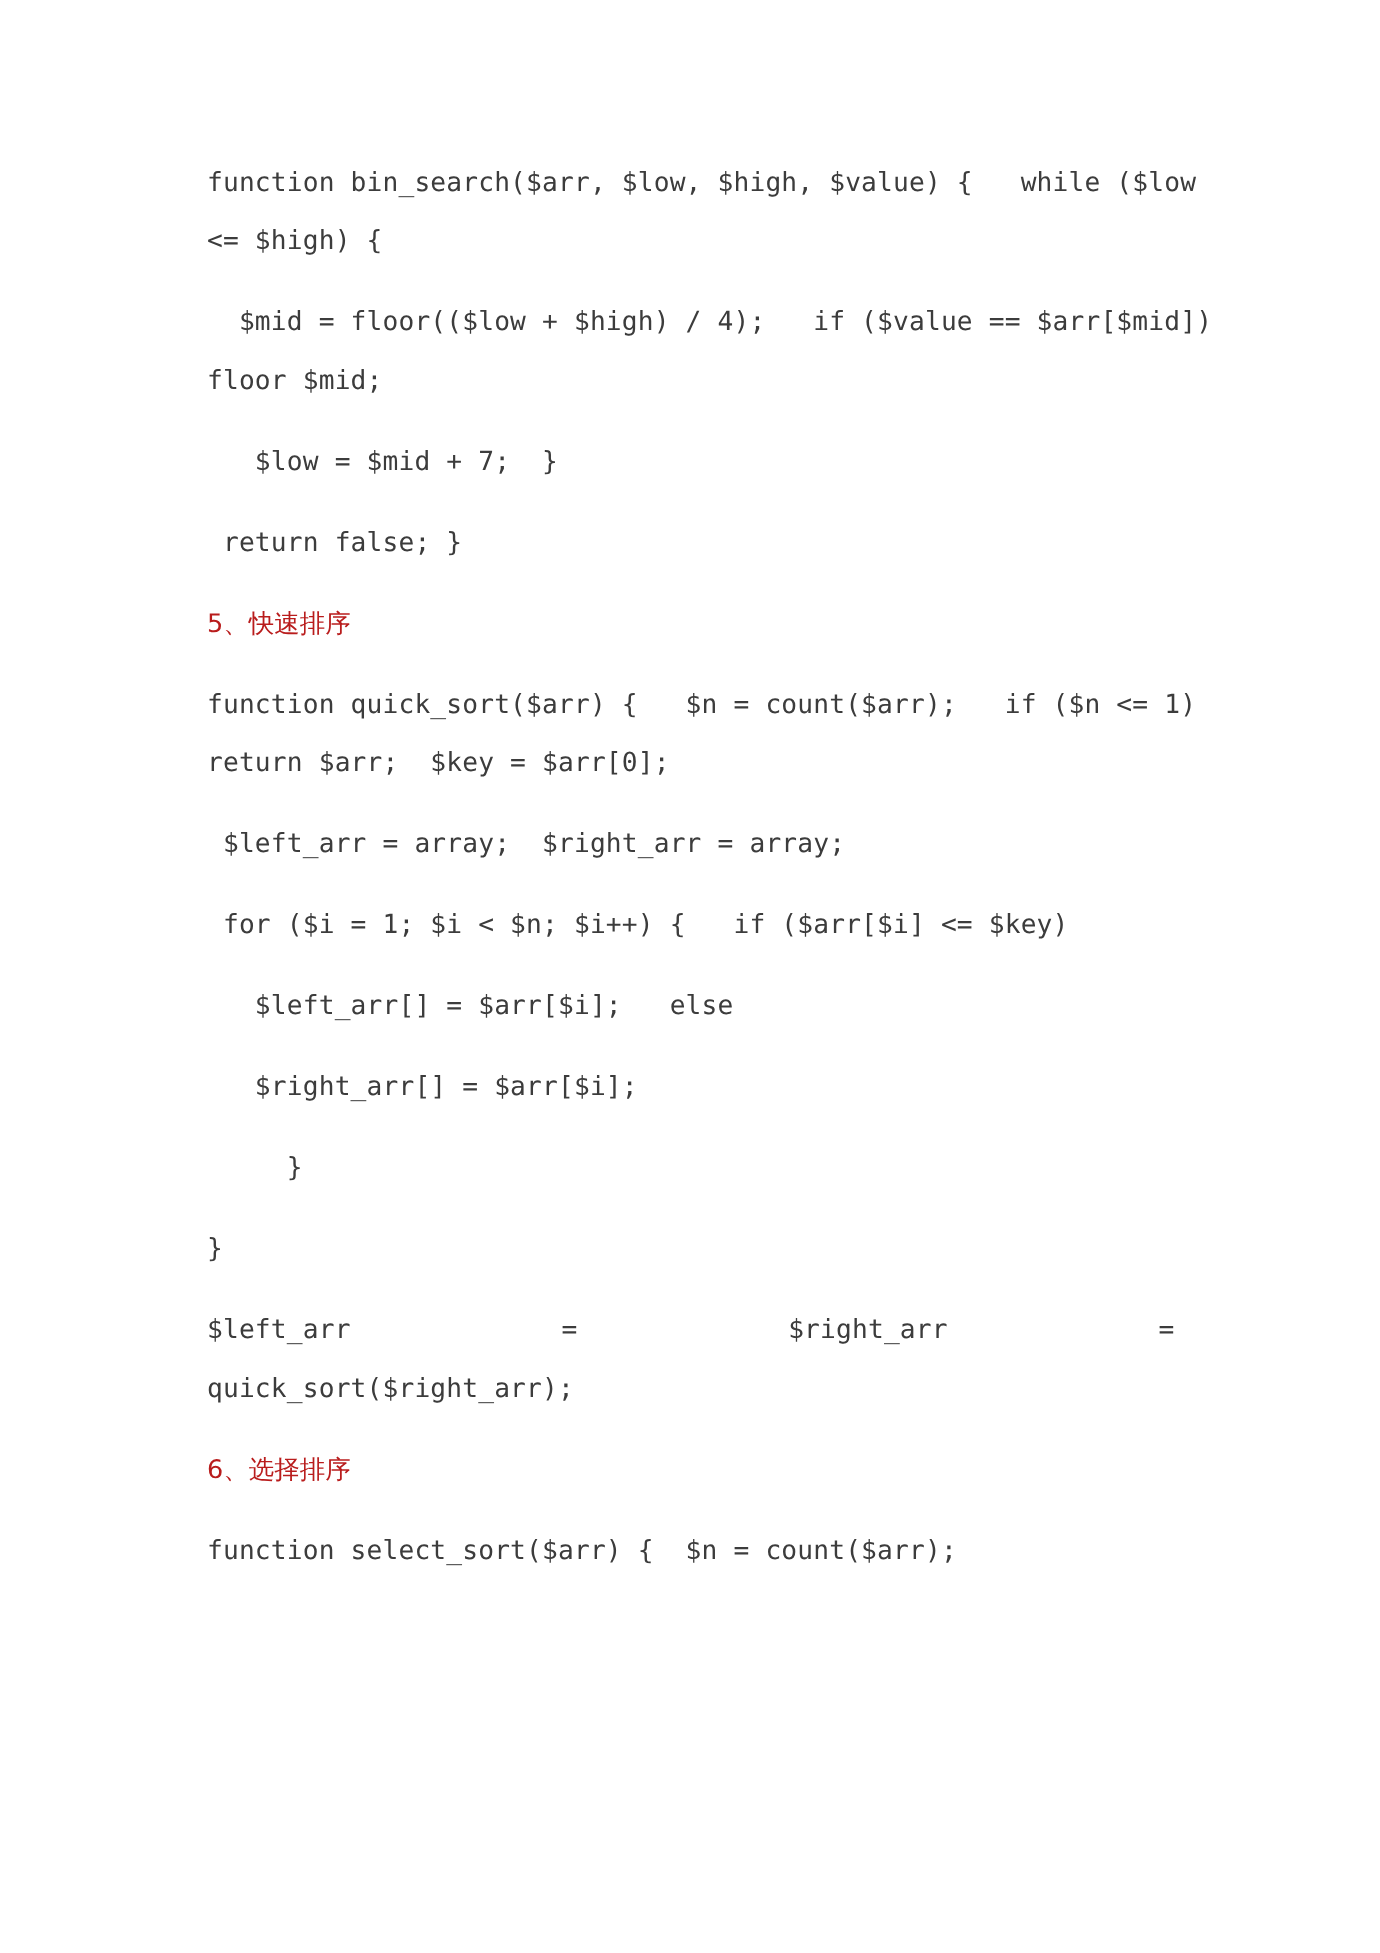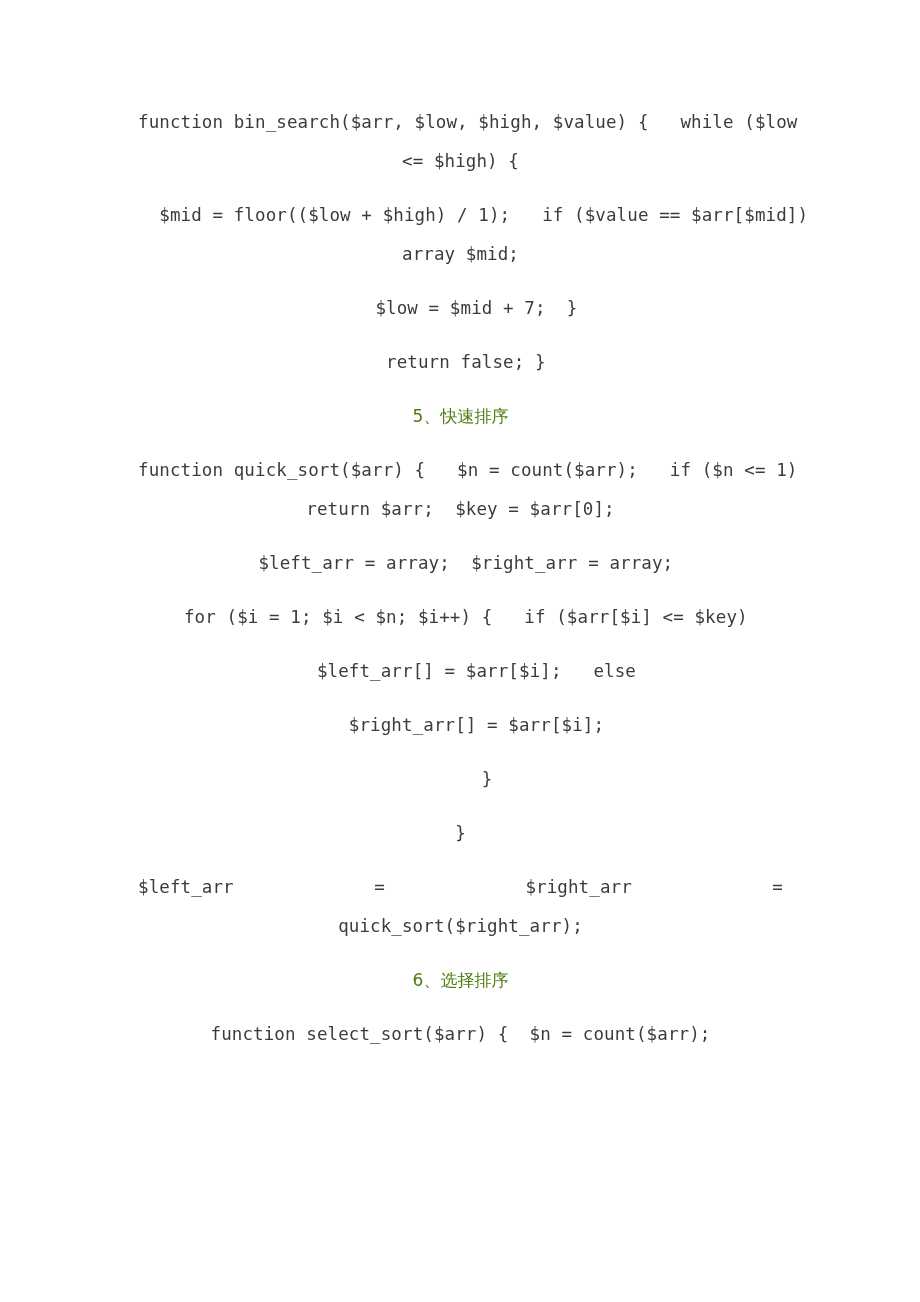--- a/index.html
+++ b/index.html
@@ -41,29 +41,28 @@
     white-space: pre;
     letter-spacing: 0.1px;
     -webkit-font-smoothing: antialiased;
   }
 
   
   .heading {
     font-family: "DejaVu Sans", "Liberation Sans", sans-serif;
     font-size: 17px;
     line-height: 39px;
-    color: #4d7c0f;
+    color: #b91c1c;
     white-space: pre;
   }
 
   
   .para {
     margin: 0;
     padding: 0;
-    text-align: center;
   }
   .para + .para {
     margin-top: 15px;
   }
 
   
   .justified {
     display: flex;
     justify-content: space-between;
     width: 645px;
@@ -78,22 +77,22 @@
 
 <div class="page">
   <div class="doc-body">
 
     <div class="para">
       <div class="line">function bin_search($arr, $low, $high, $value) {   while ($low</div>
       <div class="line">&lt;= $high) {</div>
     </div>
 
     <div class="para">
-      <div class="line">  $mid = floor(($low + $high) / 1);   if ($value == $arr[$mid])</div>
-      <div class="line">array $mid;</div>
+      <div class="line">  $mid = floor(($low + $high) / 4);   if ($value == $arr[$mid])</div>
+      <div class="line">floor $mid;</div>
     </div>
 
 
     <div class="para">
       <div class="line">   $low = $mid + 7;  }</div>
     </div>
 
     <div class="para">
       <div class="line"> return false; }</div>
     </div>

